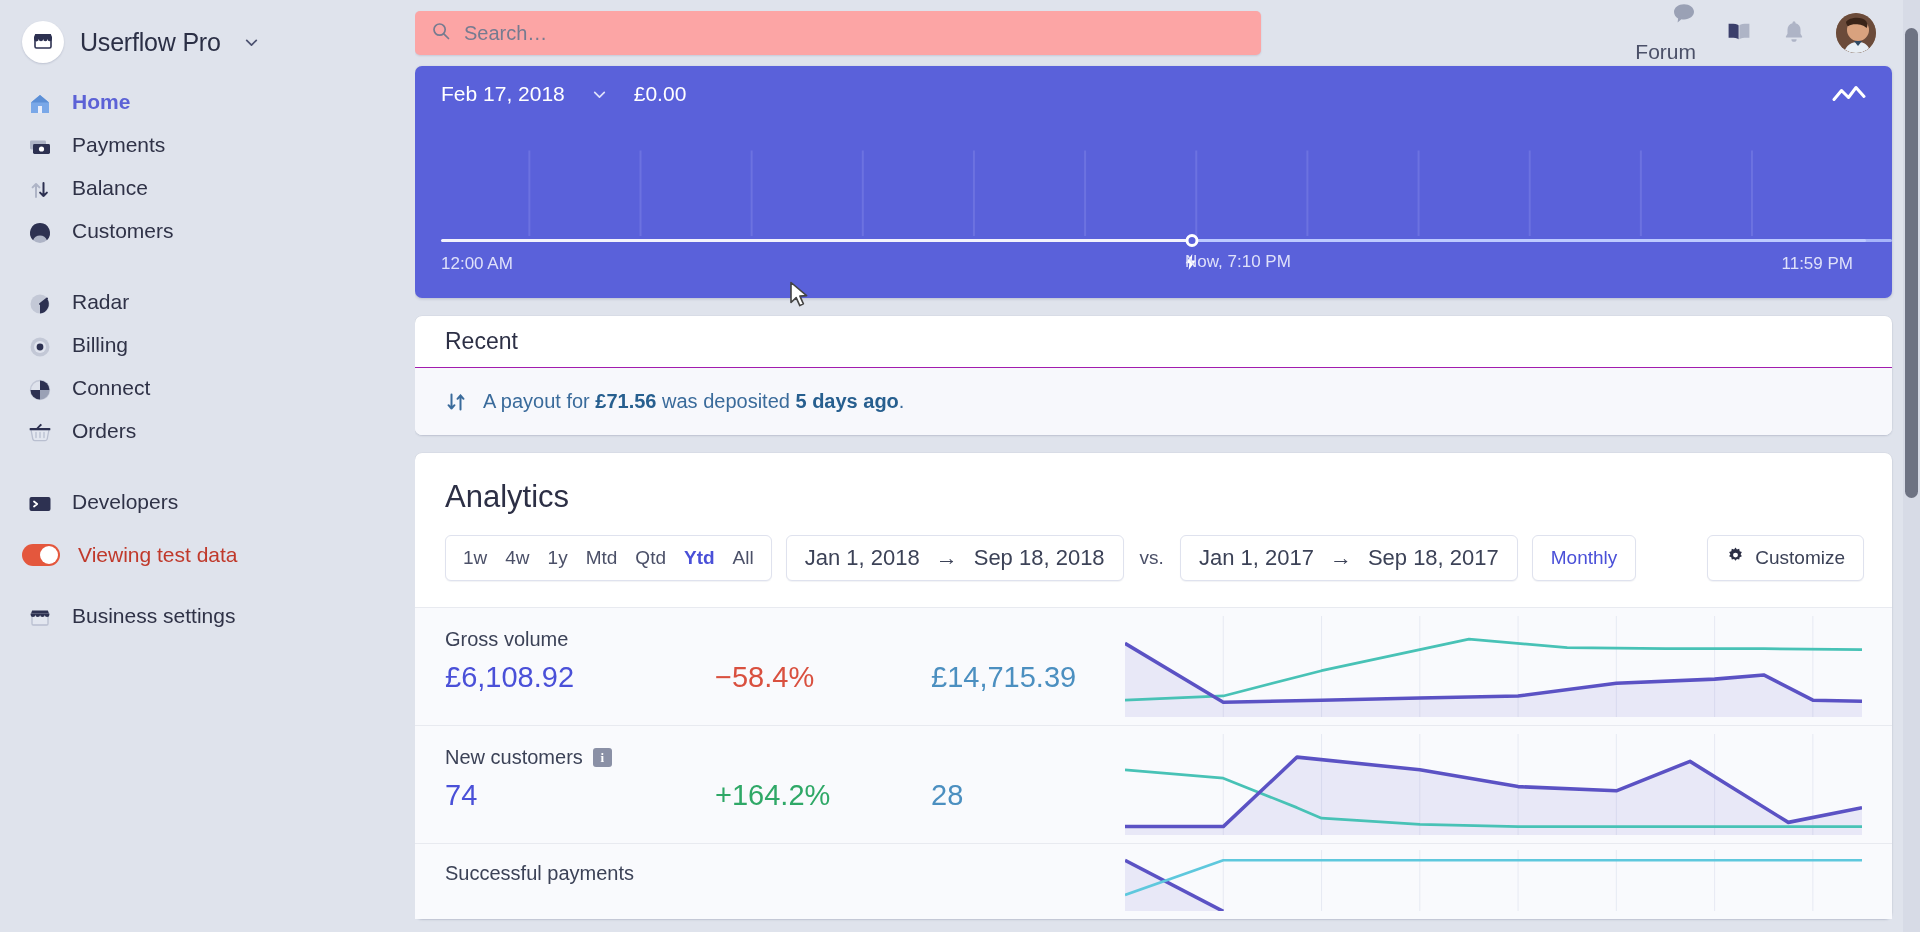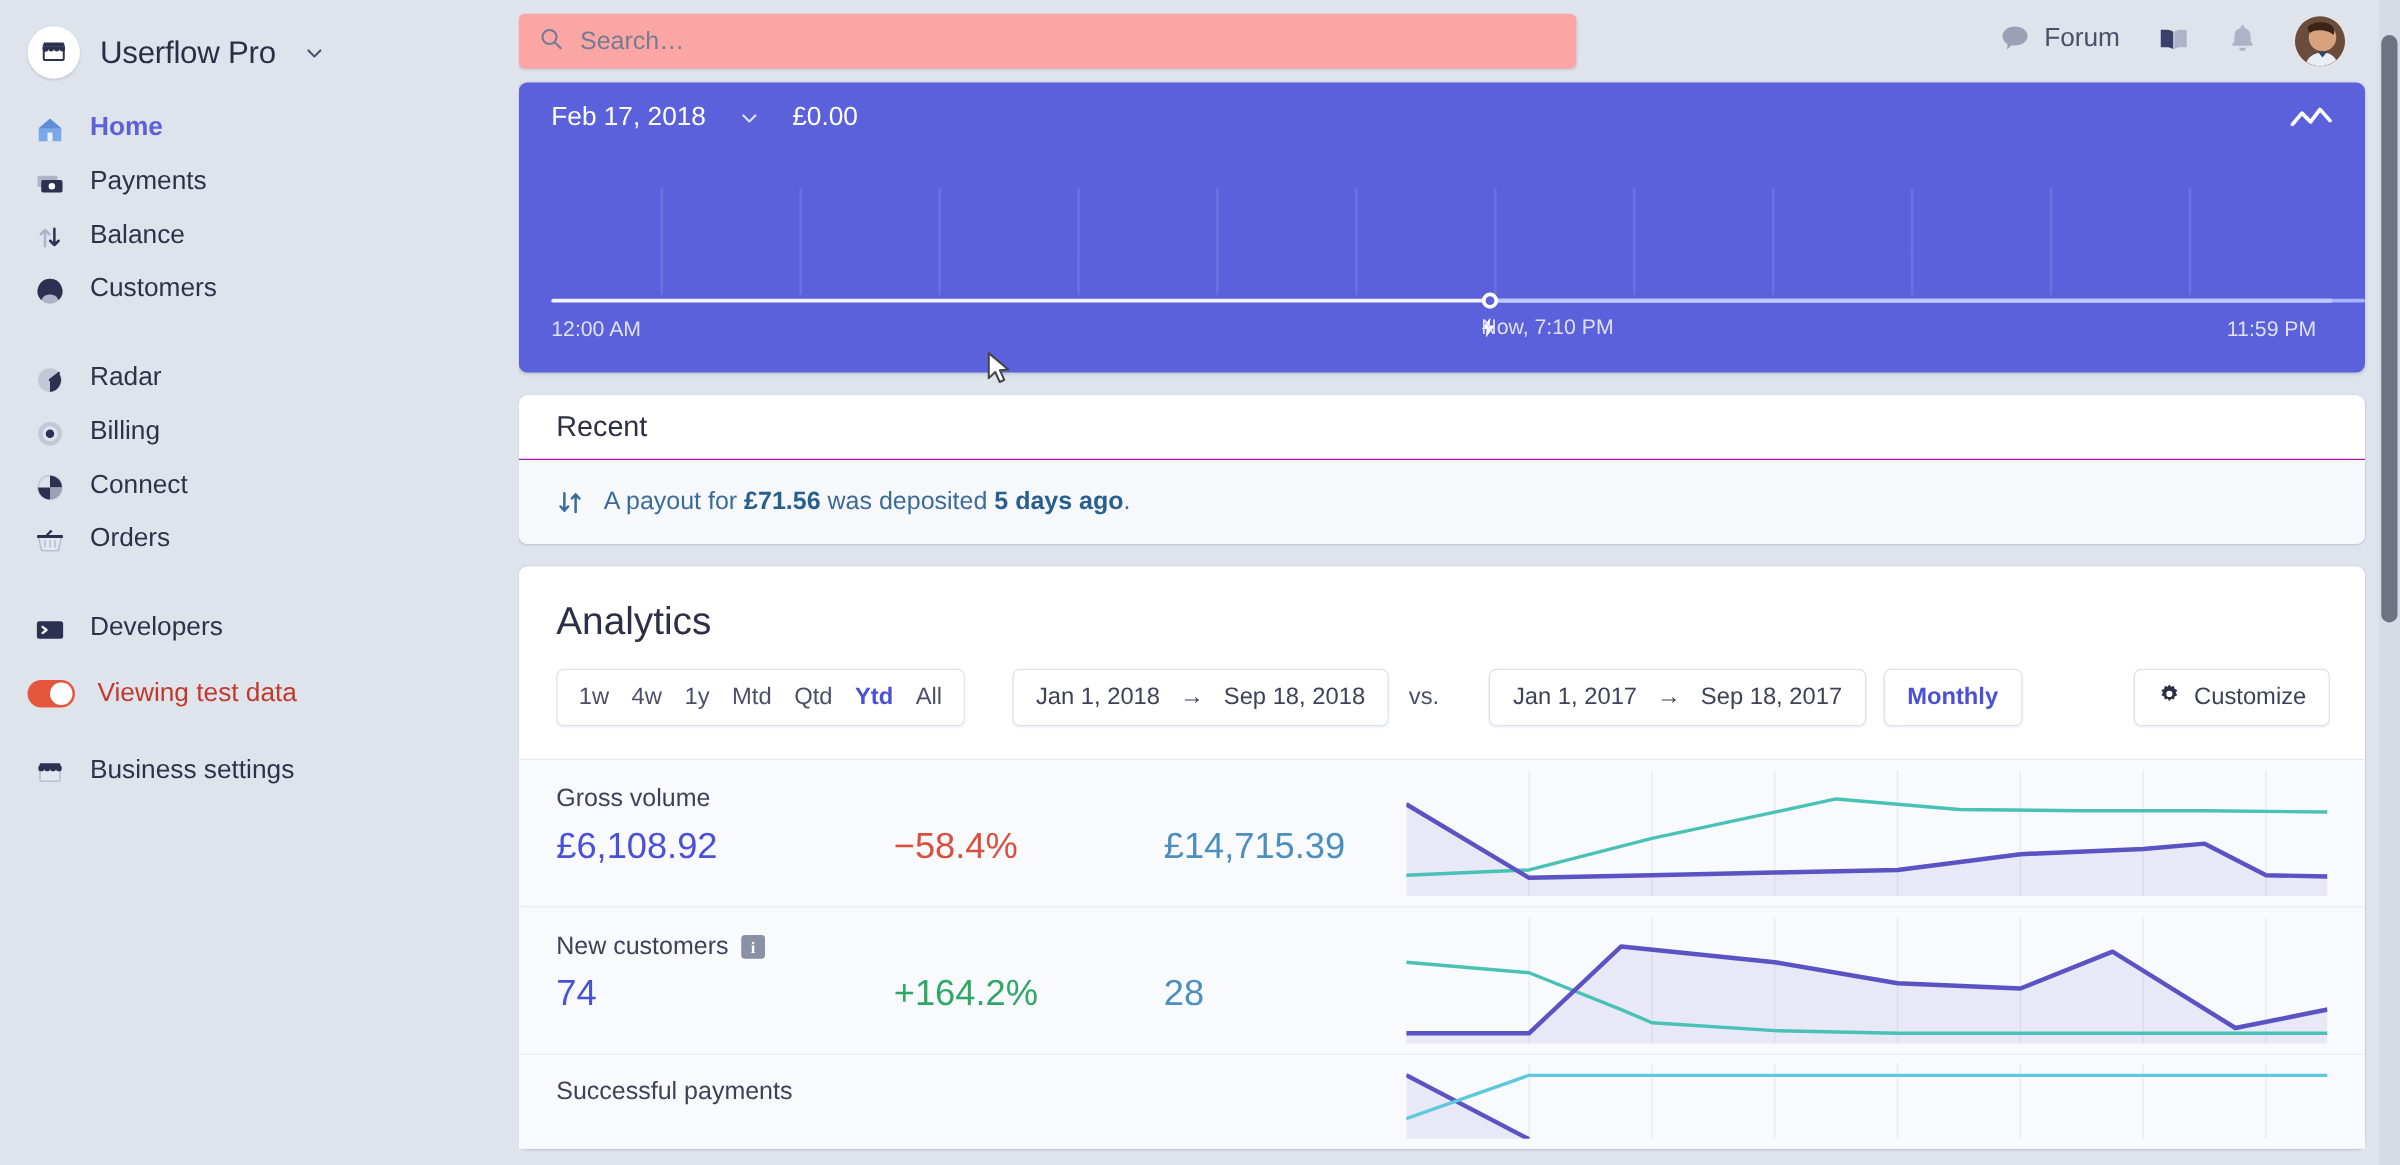--- a/index.html
+++ b/index.html
@@ -87,21 +87,21 @@
     border: none; outline: none; background: transparent;
     font-size: 20px; font-family: "Liberation Sans", sans-serif;
     color: #3c4257; width: 100%;
   }
   .search-input::placeholder { color: #767b90; }
 
   .topbar-right {
     margin-left: auto; display: flex; align-items: center; gap: 30px;
     padding-right: 18px;
   }
-  .forum-link { display:flex; align-items:flex-start; gap:11px; cursor:pointer;}
+  .forum-link { display:flex; align-items:flex-end; gap:11px; cursor:pointer;flex-direction:column;}
   .forum-label { font-size: 21px; color: #4b5068;}
   .avatar {
     width: 40px; height: 40px; border-radius: 50%;
     overflow: hidden; background:#8a6b55;
     position: relative;
   }
 
   
   .content { padding: 0 28px 0 0; }
   .card {
@@ -160,32 +160,31 @@
     border:1px solid #dfe2ee; border-radius: 6px; background:#fff;
     padding: 0 8px; height: 46px;
     box-shadow: 0 1px 1px rgba(40,50,90,.06);
   }
   .pill { font-size: 19px; color:#4b5068; padding: 0 9px; cursor:pointer; line-height:44px;}
   .pill.active { color:#4a50d8; font-weight:700;}
   .range-box {
     display:flex; align-items:center; gap: 16px;
     border:1px solid #dfe2ee; border-radius:6px; background:#fff;
     height:46px; padding: 0 18px;
-    font-size:19px; color:#3c4257;
+    font-size:22px; color:#3c4257;
     box-shadow: 0 1px 1px rgba(40,50,90,.06);
-    margin-left: 24px;
   }
   .vs-label { font-size:19px; color:#4b5068; padding: 0 2px; text-align: right;}
   .btn-plain {
     display:flex; align-items:center; gap: 10px;
     border:1px solid #dfe2ee; border-radius:6px; background:#fff;
     height:46px; padding: 0 18px; font-size:19px; color:#3c4257; cursor:pointer;
     box-shadow: 0 1px 1px rgba(40,50,90,.06);
   }
-  .btn-accent { color:#4a50d8; font-weight:700; }
+  .btn-accent { color:#4a50d8; font-weight:400; }
   .customize-btn { margin-left:auto; }
 
   .metric-row {
     display:flex; align-items:stretch;
     border-top: 1px solid #e8eaf0;
     background:#f9fafd;
     min-height: 118px;
   }
   .metric-left { width: 710px; flex:0 0 710px; padding: 20px 0 18px 30px; }
   .metric-name { font-size: 20px; color:#3c4257; display:flex; align-items:center; gap:10px; }

